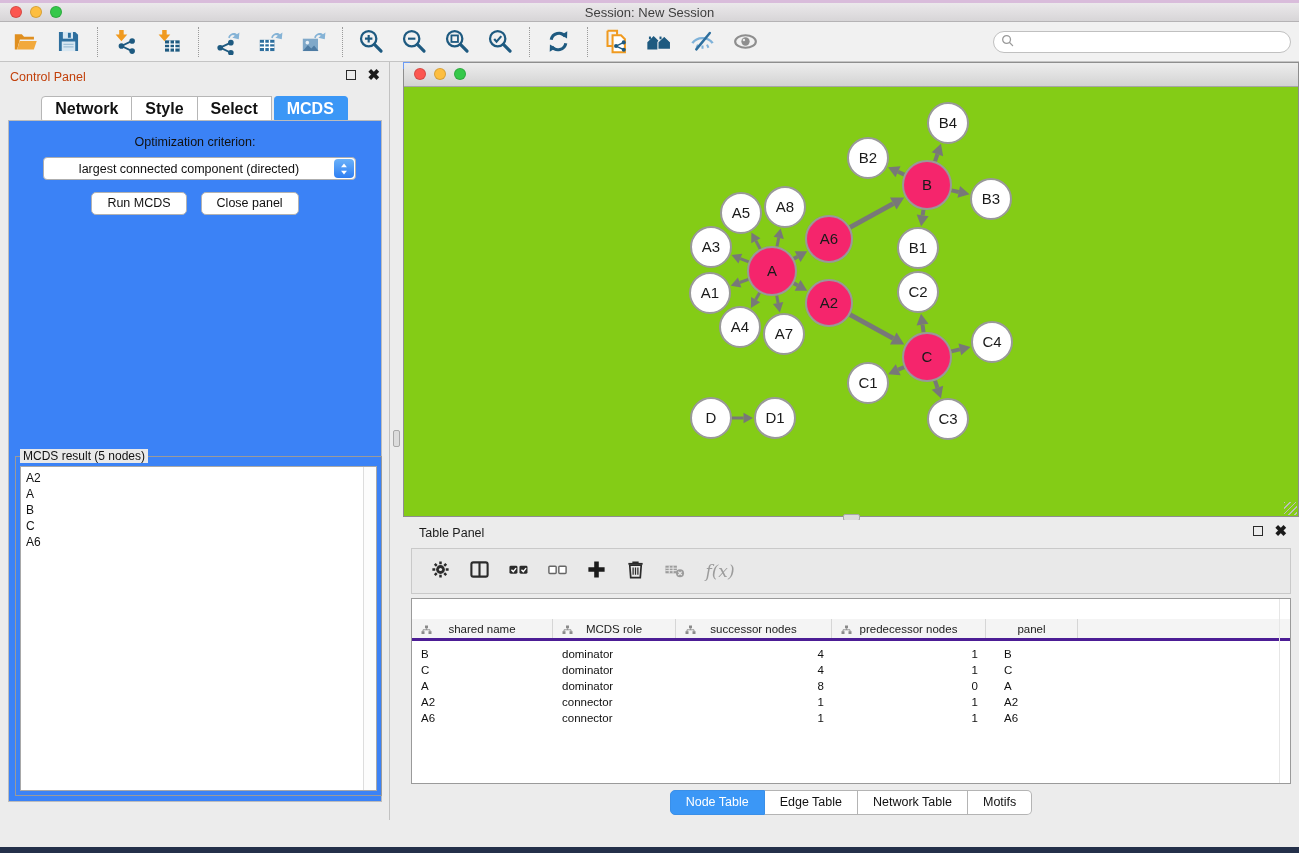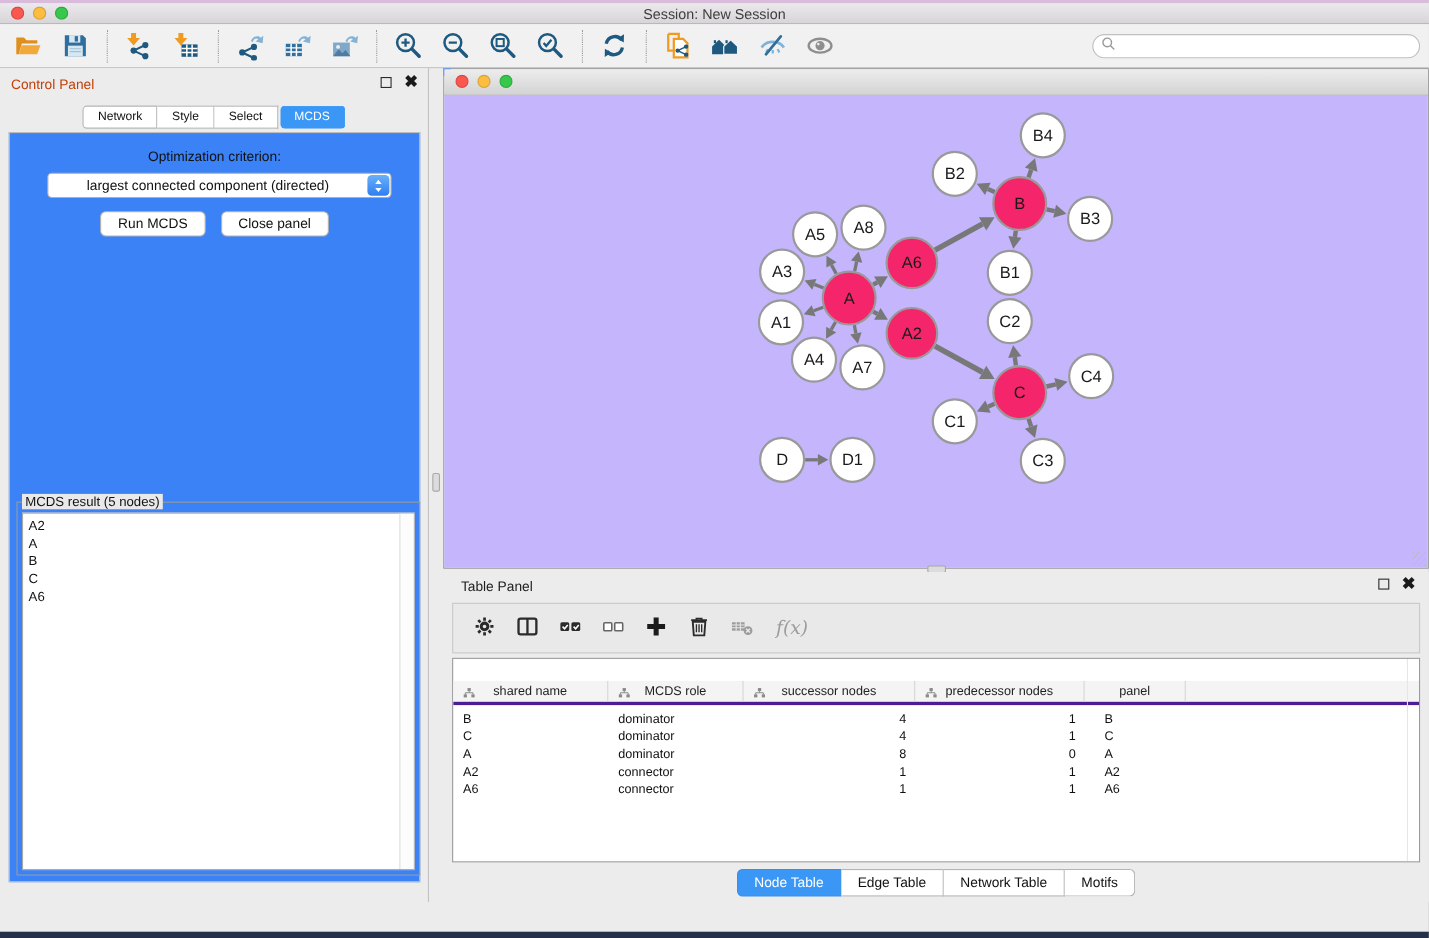--- a/index.html
+++ b/index.html
@@ -28,22 +28,22 @@
   .search-input { border:none; outline:none; flex:1; height:18px; font-size:12px; background:transparent; margin:0 8px 0 4px; }
 
   
   .control-panel { position:absolute; left:0; top:62px; width:390px; height:758px; background:#ececec;
                    border-right:1px solid #c2c2c2; }
   .panel-title { position:absolute; left:10px; top:8px; font-size:12.5px; color:#c2410c; }
   .panel-icons { position:absolute; right:9px; top:8px; display:flex; gap:11px; align-items:center; }
   .float-icon { width:10px; height:10px; border:1.6px solid #2a2a2a; }
   .close-icon { font-size:15px; font-weight:bold; color:#1a1a1a; line-height:10px; }
   .cp-tabs { position:absolute; left:0; top:34px; width:100%; display:flex; justify-content:center; }
-  .cp-tab { background:#fff; border:1px solid #b6b6b6; border-left-width:0; font-size:11px;
-            padding:3px 13px 4px; color:#111; }
+  .cp-tab { background:#fff; border:1px solid #b6b6b6; border-left-width:0; font-size:16px;
+            padding:3px 13px 4px; color:#111;font-weight:bold; }
   .cp-tab:first-child { border-left-width:1px; border-radius:4px 0 0 4px; }
   .cp-tab.active { background:#3b97f6; border-color:#3b97f6; color:#fff; border-radius:4px; margin-left:2px; }
   .cp-content { position:absolute; left:8px; top:58px; width:374px; height:682px; background:#3b82f6;
                 border:1px solid #bcbcbc; }
   .opt-label { position:absolute; left:0; top:14px; width:100%; text-align:center; font-size:12.5px; color:#111; }
   .dropdown { position:absolute; left:34px; top:36px; width:313px; height:23px; background:#fff;
               border:1px solid #aeaeae; border-radius:4px; display:flex; align-items:center; }
   .dropdown-text { flex:1; text-align:center; font-size:12.5px; color:#111; }
   .dropdown-stepper { width:20px; height:19px; margin-right:1px; border-radius:4px;
                       background:linear-gradient(#6ab1f9,#2e7ef2); display:flex; align-items:center; justify-content:center; }
@@ -58,21 +58,21 @@
   .result-item { height:16px; line-height:16px; color:#111; }
   .list-scroll { position:absolute; right:0; top:0; width:13px; height:100%; border-left:1px solid #ddd; background:#fcfcfc; }
 
   
   .network-window { position:absolute; left:403px; top:62px; width:896px; height:455px; background:#fff;
                     border:1px solid #8e8e8e; }
   .nw-titlebar { position:absolute; left:0; top:0; width:100%; height:24px;
                  background:linear-gradient(#ededed,#d3d3d3); border-bottom:1px solid #a6a6a6; }
   .nw-traffic { position:absolute; left:10px; top:5px; display:flex; gap:8px; }
   .nw-title { position:absolute; left:0; top:4px; width:100%; text-align:center; font-size:13px; color:#2e2e2e; }
-  .nw-canvas { position:absolute; left:0; top:24px; width:894px; height:429px; background:#c4b5fd; }
+  .nw-canvas { position:absolute; left:0; top:24px; width:894px; height:429px; background:#84cc16; }
   .frame-mark { position:absolute; left:-1px; top:-1px; width:7px; height:7px;
                 border-left:2px solid #6b9bf5; border-top:2px solid #6b9bf5; }
   .resize-grip { position:absolute; right:1px; bottom:1px; width:13px; height:13px;
                  background:repeating-linear-gradient(135deg,#bdbdbd 0 1px,transparent 1px 4px); }
 
   .gripper-v { position:absolute; left:393px; top:430px; width:7px; height:17px; background:#dcdcdc;
                border:1px solid #a8a8a8; border-radius:2px; }
   .gripper-h { position:absolute; left:843px; top:514px; width:17px; height:7px; background:#dcdcdc;
                border:1px solid #a8a8a8; border-radius:2px; }
 

